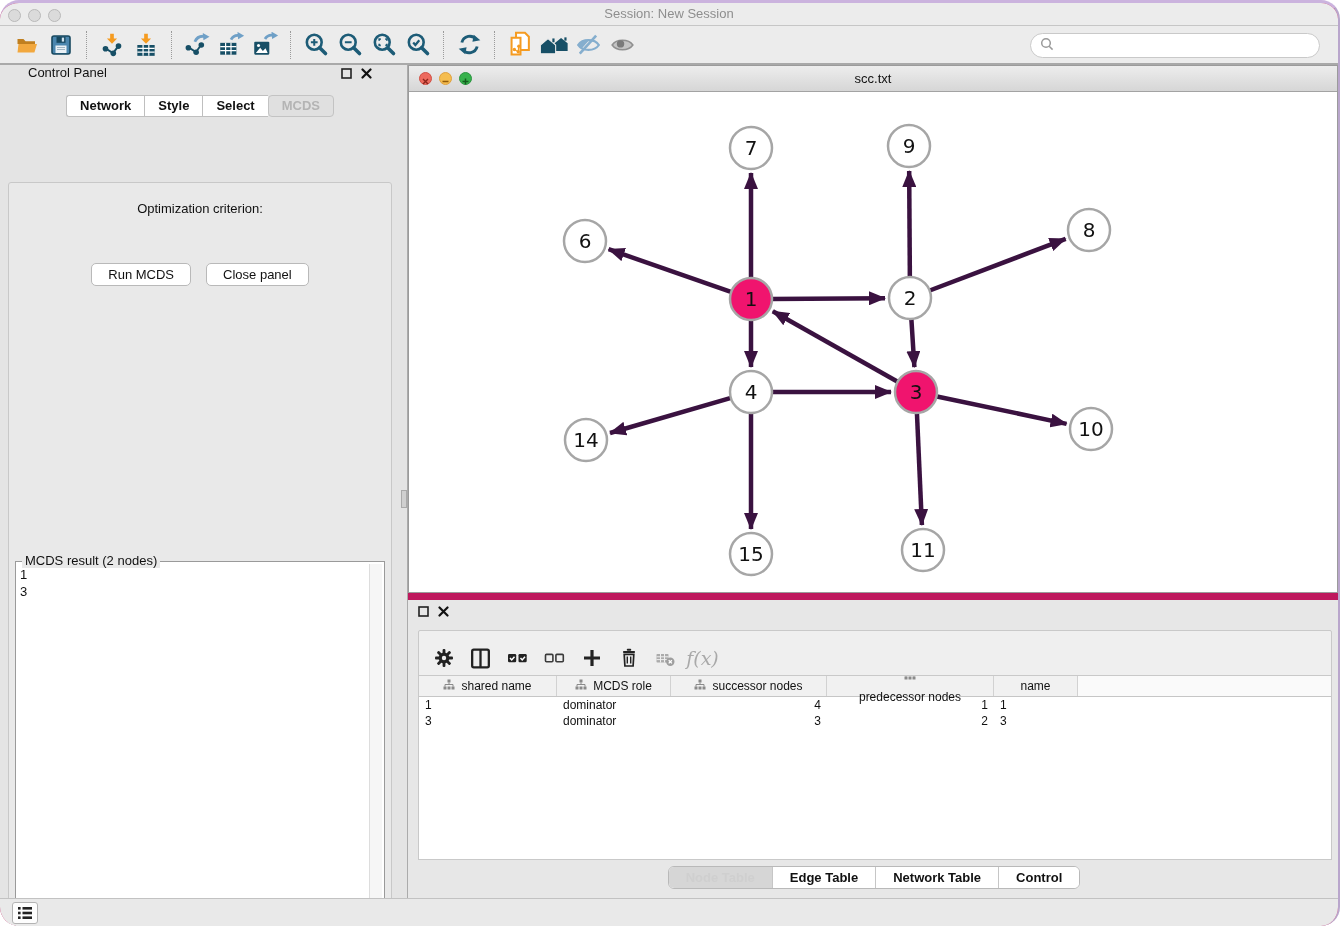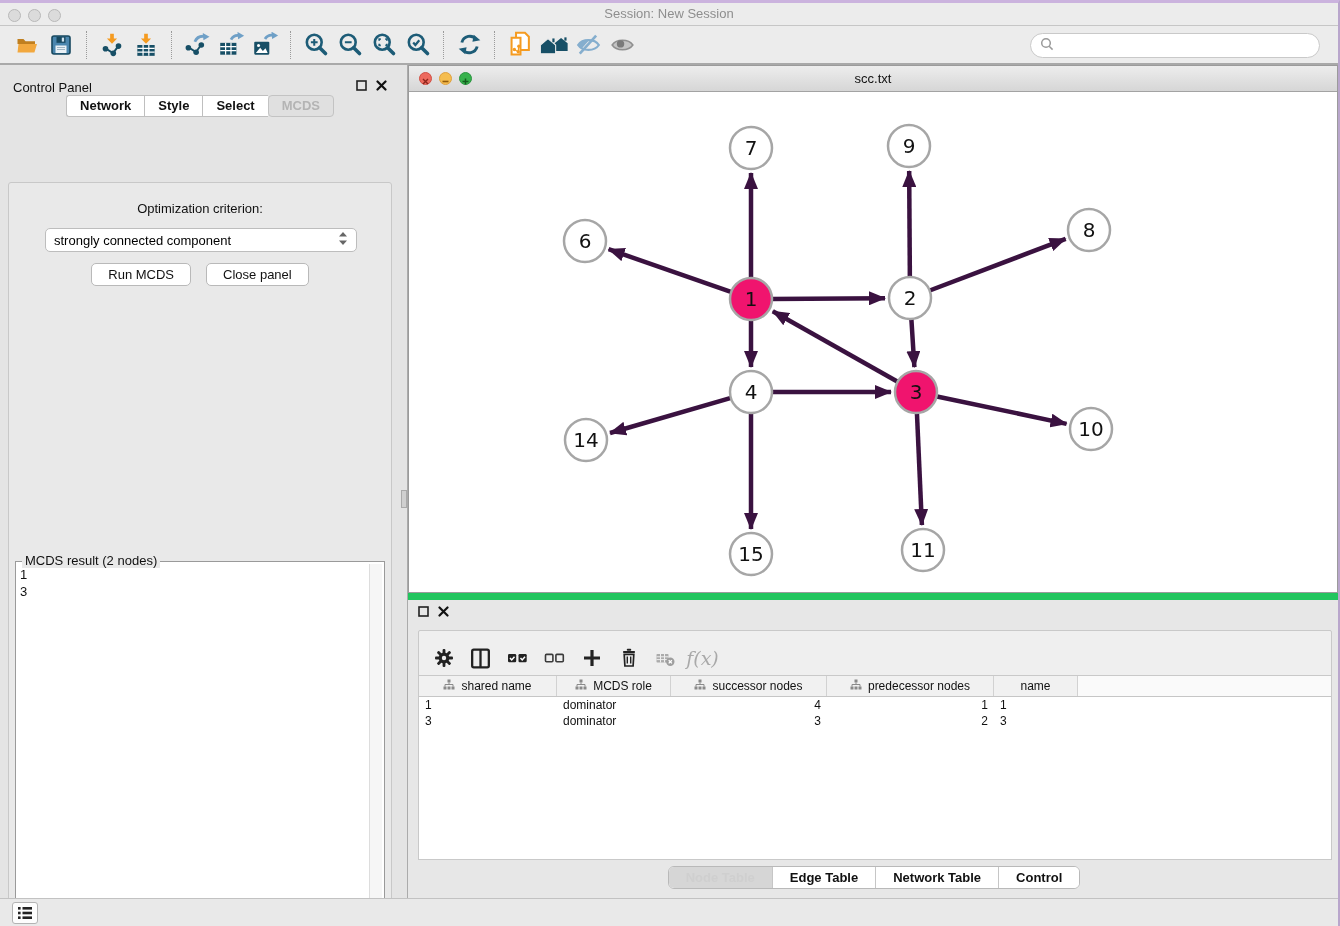--- a/index.html
+++ b/index.html
@@ -1,32 +1,32 @@
 <!DOCTYPE html>
 <html><head>
 <meta charset="utf-8">
 <style>
   * { margin:0; padding:0; box-sizing:border-box; }
   html,body { width:1340px; height:926px; font-family:"Liberation Sans", sans-serif; }
   .abs { position:absolute; }
-  #app { position:relative; width:1340px; height:926px; background:#22c55e; overflow:hidden;
-         border-top:3px solid #CBB3DE; border-right:2px solid #B9A6CC; }
+  #app { position:relative; width:1340px; height:926px; background:#be185d; overflow:hidden;
+         border-top:3px solid #CBB3DE; border-right:2px solid #B9A6CC;border-radius:19px; }
   
   #titlebar { left:0; top:0; width:100%; height:23px; background:#ECECEC; border-bottom:1px solid #C6C6C6; }
   .tl-gray { width:13px; height:13px; border-radius:50%; background:#DBDBDB; border:1px solid #B9B9B9; display:inline-block; margin-right:7px; }
   #win-title { width:100%; text-align:center; line-height:22px; color:#8E8E8E; font-size:13px; }
   
   #toolbar { left:0; top:23px; width:100%; height:39px; background:#ECECEC; border-bottom:2px solid #A9A9A9; display:flex; align-items:center; padding-left:10px; }
   .tb { width:34px; height:30px; display:flex; align-items:center; justify-content:center; cursor:default; flex:none; }
   .tbsep { width:1px; height:28px; border-left:1px dotted #9A9A9A; margin:0 8px; flex:none; }
   #searchbox { position:absolute; right:18px; top:30px; width:290px; height:25px; background:#fff; border:1px solid #C9C9C9; border-radius:13px; display:flex; align-items:center; padding-left:8px; }
   #searchbox input { border:none; outline:none; font-size:13px; width:250px; background:transparent; }
   
   #cp { left:0; top:62px; width:400px; height:833px; background:#E4E4E4; }
-  #cp-header { height:30px; display:flex; align-items:flex-end; padding:0 13px; }
+  #cp-header { height:30px; display:flex; align-items:flex-start; padding:0 28px; }
   #cp-title { font-size:13px; color:#111; flex:1; }
   .panel-btns { display:flex; gap:9px; align-items:center; }
   #cp-tabs { display:flex; justify-content:center; align-items:flex-end; height:22px; }
   .ctab { background:#fff; border:1px solid #BFBFBF; border-right:none; padding:2px 13px 3px; font-size:13px; font-weight:600; color:#111; }
   .ctab:first-child { border-radius:3px 0 0 3px; }
   .ctab:last-child { border-right:1px solid #BFBFBF; }
   .ctab.active { background:#E0E0E0; color:#B4B4B4; border:1px solid #C3C3C3; border-radius:4px; margin-left:0; }
   #cp-body { position:absolute; left:8px; top:117px; width:384px; height:762px; background:#E9E9E9; border:1px solid #C8C8C8; border-radius:3px; }
   #opt-label { text-align:center; margin-top:18px; font-size:13px; color:#111; }
   #dropdown { position:absolute; left:36px; top:45px; width:312px; height:24px; background:#fff; border:1px solid #BDBDBD; border-radius:5px; display:flex; align-items:center; padding:0 8px; font-size:13px; }
@@ -241,27 +241,20 @@
       </span>
     </div>
     <div id="cp-tabs">
         <div class="ctab">Network</div>
         <div class="ctab">Style</div>
         <div class="ctab">Select</div>
         <div class="ctab active">MCDS</div>
       </div>
     <div id="cp-body">
       <div id="opt-label">Optimization criterion:</div>
-      <div id="dropdown">
-        <span class="dd-label">strongly connected component</span>
-        <span><svg width="10" height="15" viewBox="0 0 10 15">
-              <path d="M5 1 L9 5.5 L1 5.5 Z" fill="#666"></path>
-              <path d="M1 9.5 L9 9.5 L5 14 Z" fill="#666"></path>
-            </svg></span>
-      </div>
       <div class="btnrow">
         <button class="mac-btn">Run MCDS</button>
         <button class="mac-btn">Close panel</button>
       </div>
       <div id="result-box">
         <span id="result-legend">MCDS result (2 nodes)</span>
         <div id="result-lines">
             <div>1</div>
             <div>3</div>
           </div>
@@ -459,21 +452,21 @@
                 <g fill="#8A8A8A">
                   <rect x="4.5" y="0.5" width="3" height="3"></rect>
                   <rect x="0.5" y="7.5" width="3" height="3"></rect>
                   <rect x="4.5" y="7.5" width="3" height="3"></rect>
                   <rect x="8.5" y="7.5" width="3" height="3"></rect>
                 </g>
                 <path d="M6 3.5v2M2 7.5v-2h8v2" stroke="#8A8A8A" stroke-width="1" fill="none"></path>
               </svg></span>
             <span>successor nodes</span>
           </div>
-          <div class="th" style="width: 167px;">
+          <div class="th" style="width: 167px; flex-direction: column;">
             <span><svg width="12" height="12" viewBox="0 0 12 12">
                 <g fill="#8A8A8A">
                   <rect x="4.5" y="0.5" width="3" height="3"></rect>
                   <rect x="0.5" y="7.5" width="3" height="3"></rect>
                   <rect x="4.5" y="7.5" width="3" height="3"></rect>
                   <rect x="8.5" y="7.5" width="3" height="3"></rect>
                 </g>
                 <path d="M6 3.5v2M2 7.5v-2h8v2" stroke="#8A8A8A" stroke-width="1" fill="none"></path>
               </svg></span>
             <span>predecessor nodes</span>

